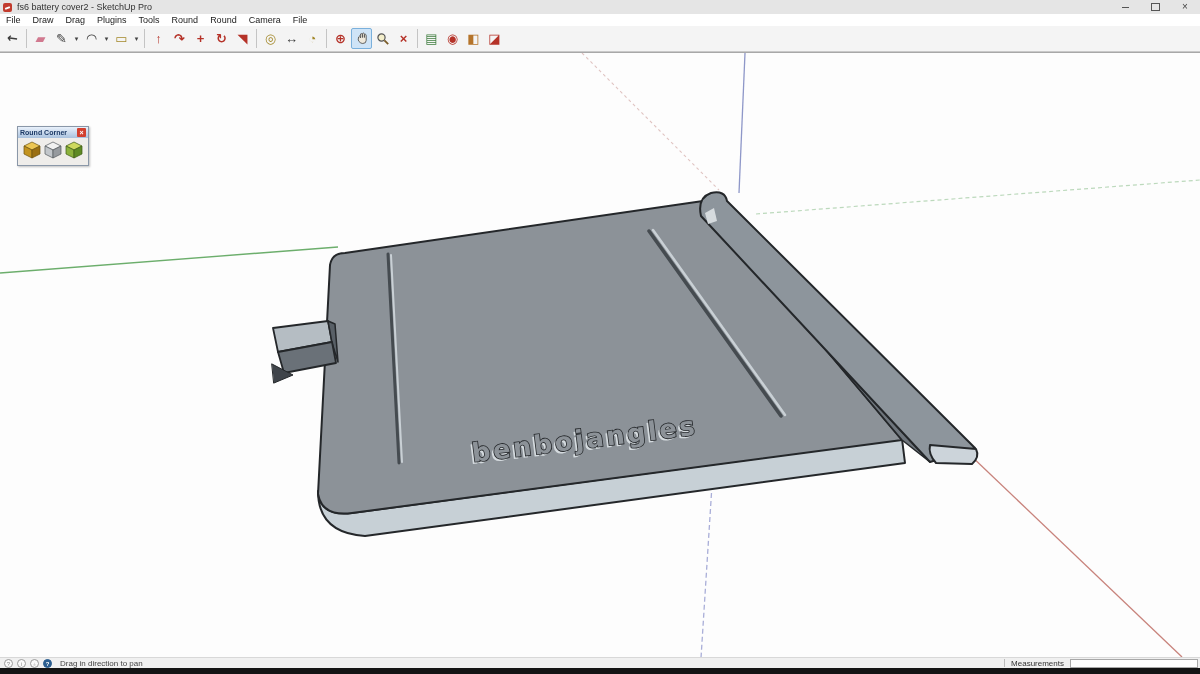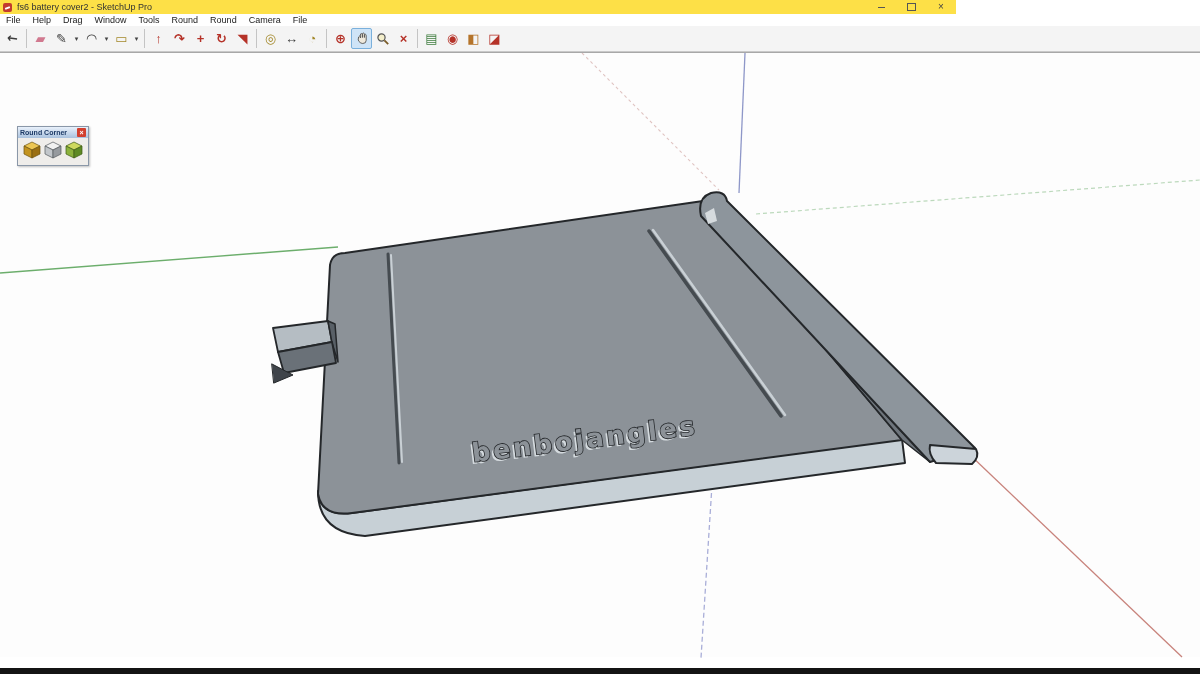--- a/index.html
+++ b/index.html
@@ -1,21 +1,21 @@
 <!DOCTYPE html>
 <html><head>
 <meta charset="utf-8">
 <style>
   * { margin:0; padding:0; box-sizing:border-box; }
   html,body { width:1200px; height:674px; overflow:hidden; background:#fff;
     font-family:"Liberation Sans","DejaVu Sans",sans-serif; }
   .app { position:relative; width:1200px; height:674px; background:#fff; }
 
   
-  .titlebar { position:absolute; top:0; left:0; width:956px; height:14px; background:#fde047;
+  .titlebar { position:absolute; top:0; left:0; width:1200px; height:14px; background:#e5e5e5;
     display:flex; align-items:center; font-size:9px; color:#333; }
   .app-logo { width:9px; height:9px; margin:0 5px 0 3px; background:#c23b2e; border-radius:2px;
     position:relative; }
   .app-logo::after{ content:""; position:absolute; left:2px; top:4px; width:5px; height:2px;
     background:#fff; transform:rotate(-20deg);}
   .win-controls { margin-left:auto; display:flex; align-items:center; height:14px; }
   .win-btn { width:30px; height:14px; display:flex; align-items:center; justify-content:center;
     color:#444; font-size:10px; line-height:1; cursor:default; }
   .win-min::after{content:""; width:7px; height:1px; background:#555;}
   .win-max::after{content:""; width:7px; height:6px; border:1px solid #555;}
@@ -77,23 +77,23 @@
     <span>fs6 battery cover2 - SketchUp Pro</span>
     <div class="win-controls">
       <span class="win-btn win-min"></span>
       <span class="win-btn win-max"></span>
       <span class="win-btn">×</span>
     </div>
   </div>
 
   <div class="menubar">
     <span class="menu-item">File</span>
-    <span class="menu-item">Help</span>
+    <span class="menu-item">Draw</span>
     <span class="menu-item">Drag</span>
-    <span class="menu-item">Window</span>
+    <span class="menu-item">Plugins</span>
     <span class="menu-item">Tools</span>
     <span class="menu-item">Round</span>
     <span class="menu-item">Round</span>
     <span class="menu-item">Camera</span>
     <span class="menu-item">File</span>
   </div>
 
   <div class="toolbar">
     <span class="tb-btn">
         <span class="rot-cursor c-dark">↖</span>
@@ -203,15 +203,27 @@
           <svg width="20" height="18" viewBox="0 0 20 18">
             <path d="M10,1 L18,5 L10,9 L2,5 Z" fill="#cdd95e" stroke="#3c5a14" stroke-width="0.7"></path>
             <path d="M2,5 L10,9 L10,17 L2,13 Z" fill="#8cb23c" stroke="#3c5a14" stroke-width="0.7"></path>
             <path d="M18,5 L10,9 L10,17 L18,13 Z" fill="#5e8a24" stroke="#3c5a14" stroke-width="0.7"></path>
           </svg>
         </button>
       </div>
     </div>
   </div>
 
+  <div class="statusbar">
+    <span class="sb-icon">?</span>
+    <span class="sb-icon">i</span>
+    <span class="sb-icon">♁</span>
+    <span class="sb-icon blue">?</span>
+    <span class="sb-hint">Drag in direction to pan</span>
+    <div class="sb-right">
+      <span class="sb-grip"></span>
+      <span class="sb-meas-label">Measurements</span>
+      <input class="sb-meas-input" value="" style="">
+    </div>
+  </div>
   <div class="bottombar"></div>
 
 </div>
 
 </body></html>

